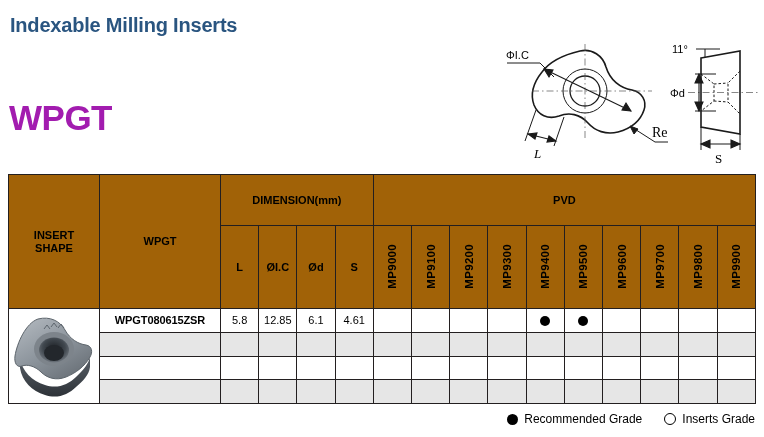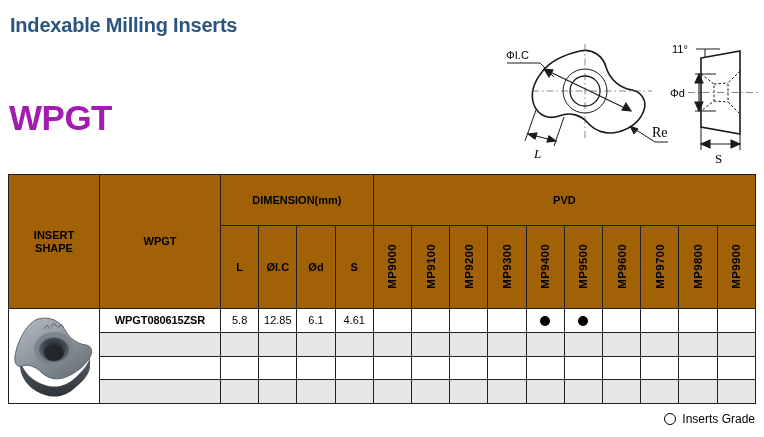--- a/index.html
+++ b/index.html
@@ -413,16 +413,20 @@
       <td></td>
       <td></td>
       <td></td>
       <td></td>
     </tr>
   </tbody>
 </table>
 
 <div id="legend">
   <div class="legend-item">
+    <span class="legend-mark-filled"></span>
+    <span>Recommended Grade</span>
+  </div>
+  <div class="legend-item">
     <span class="legend-mark-open"></span>
     <span>Inserts Grade</span>
   </div>
 </div>
 
 </body></html>

